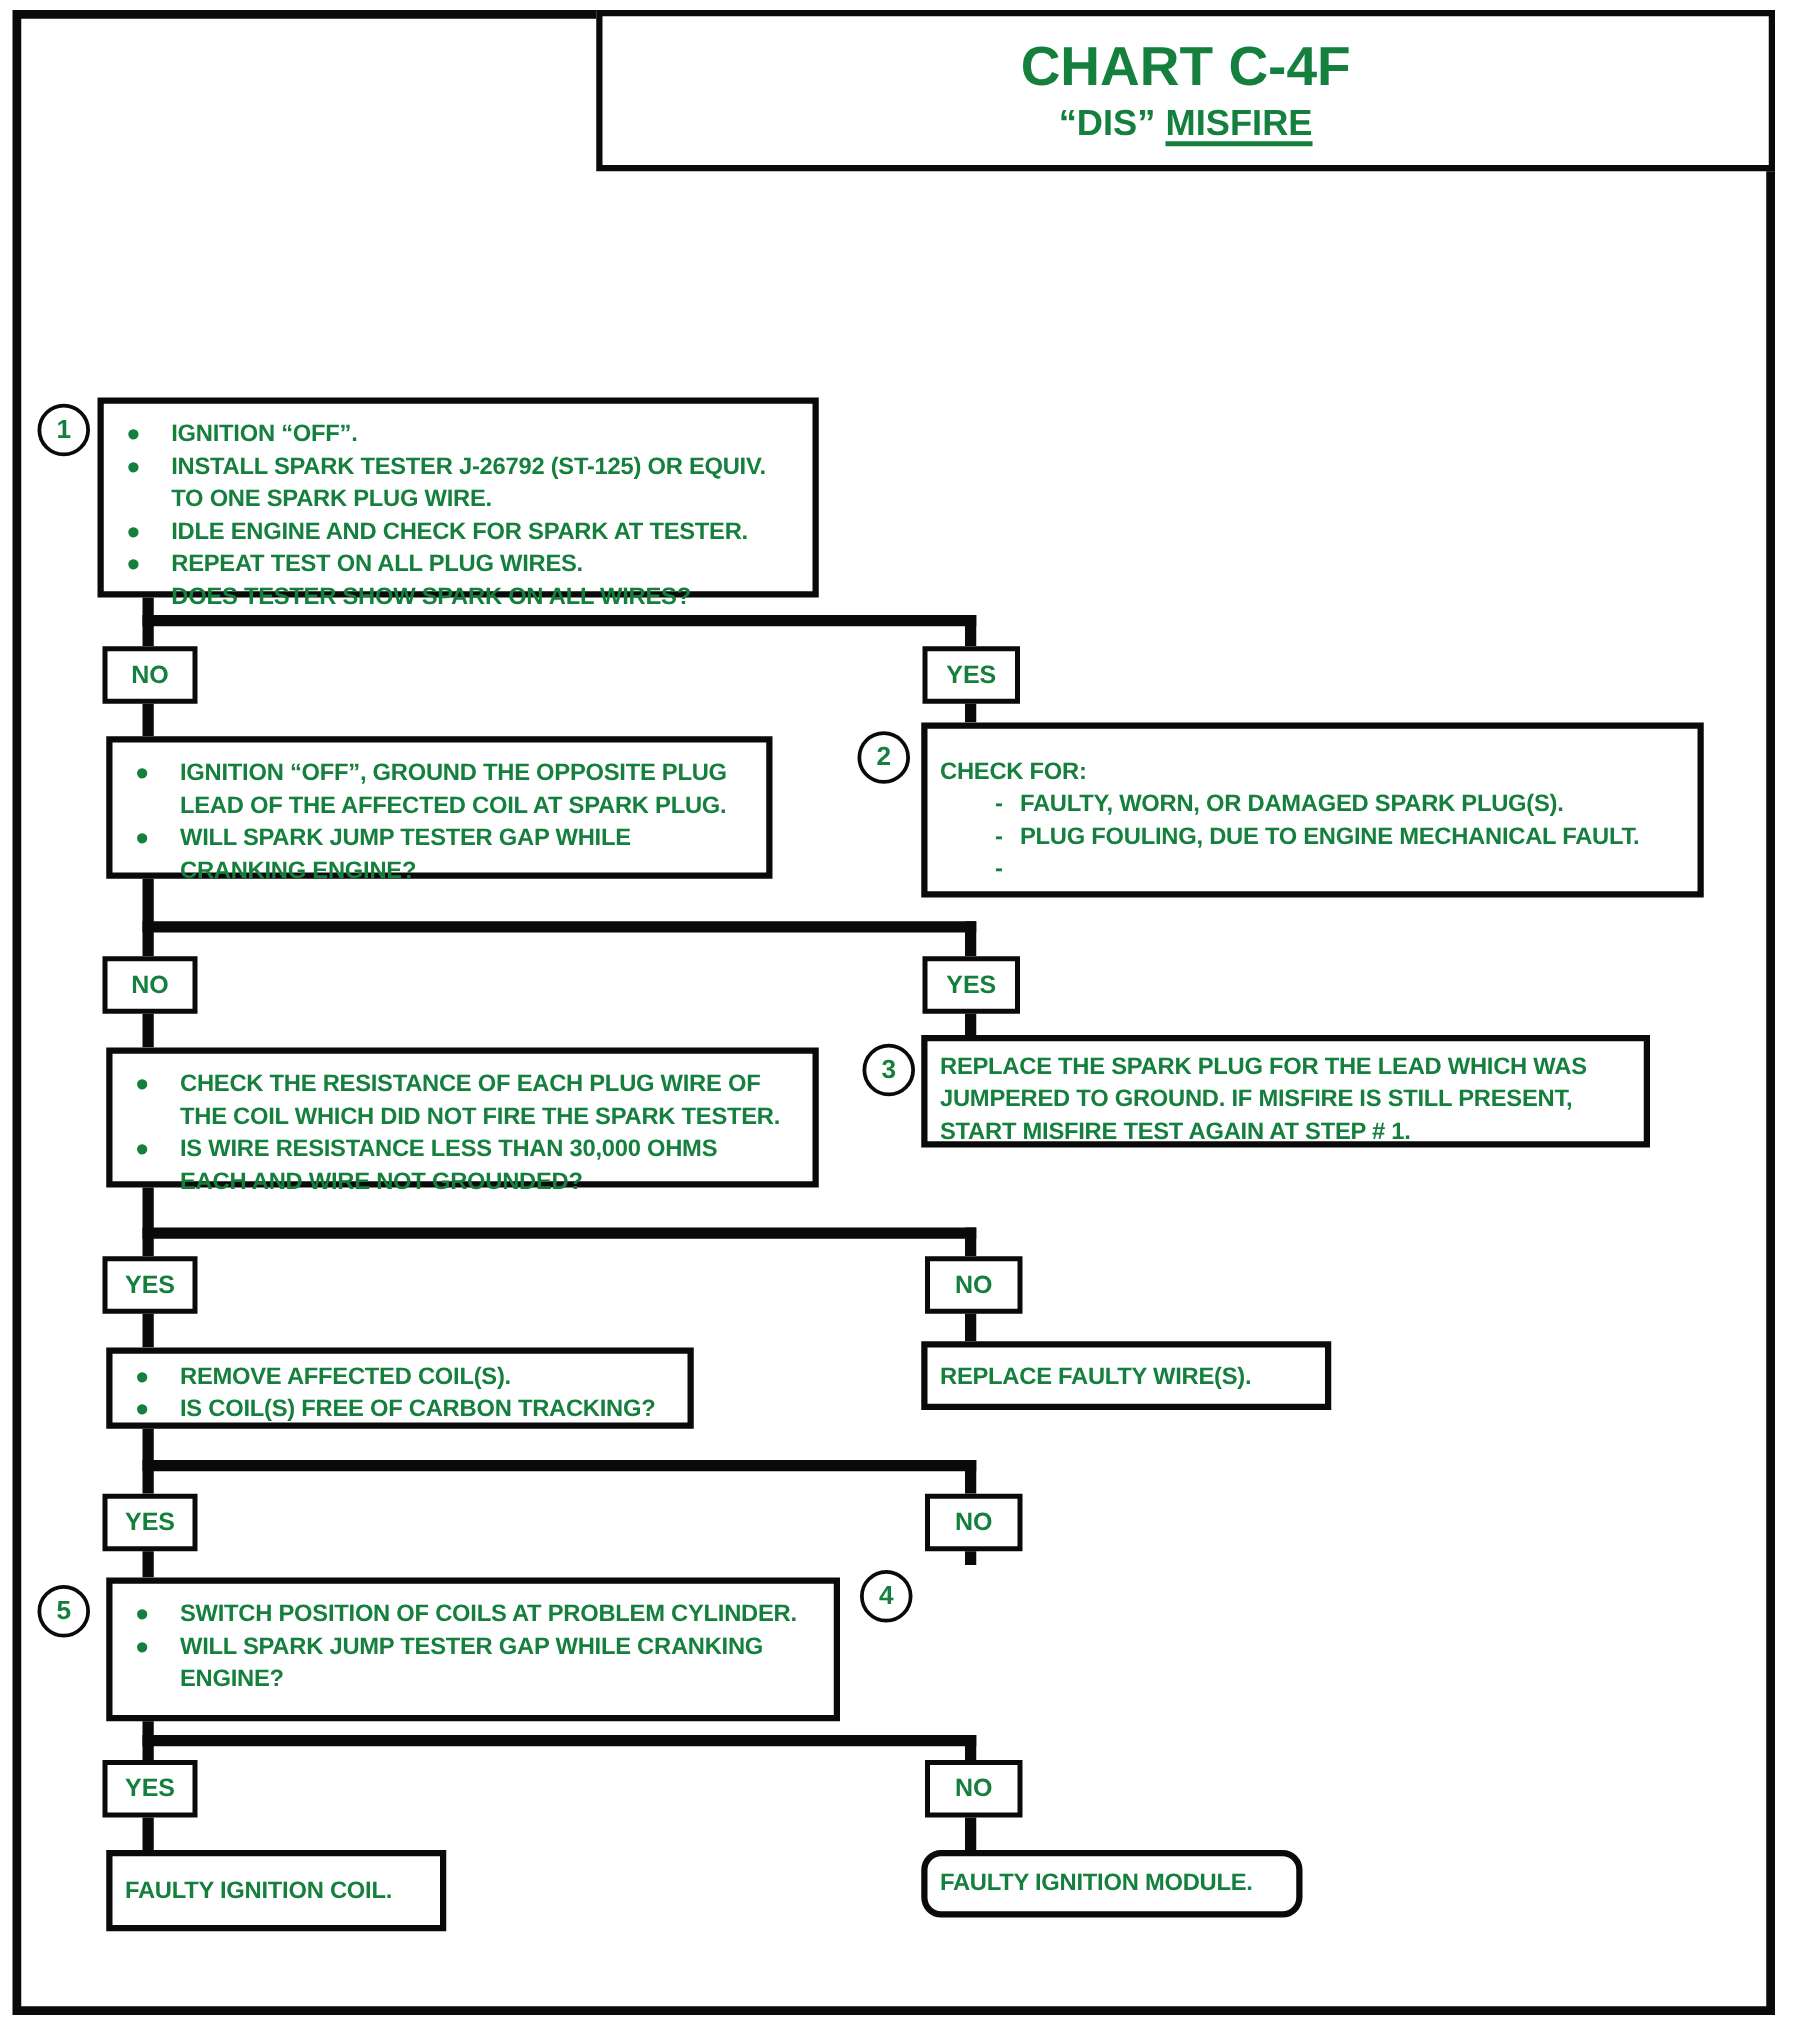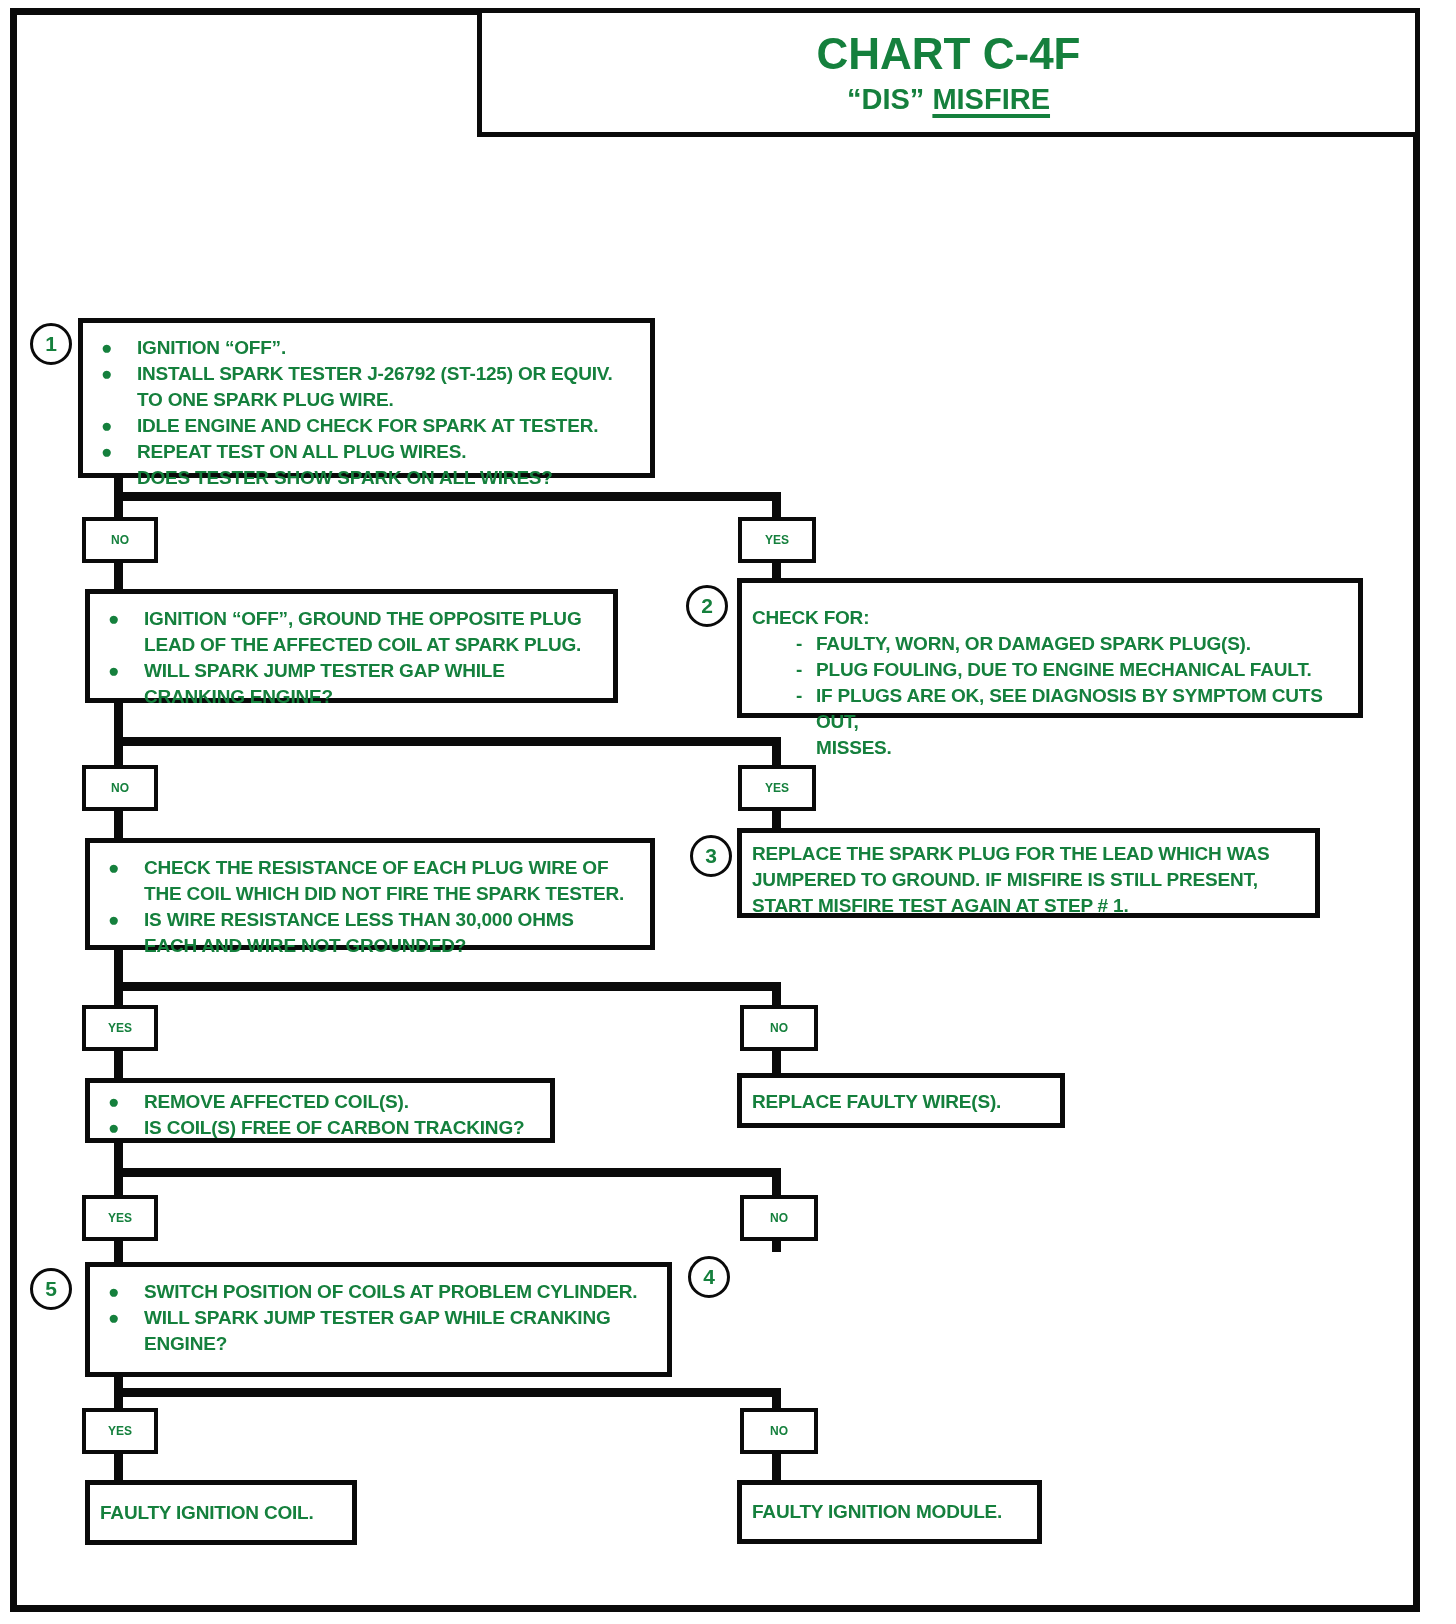--- a/index.html
+++ b/index.html
@@ -35,21 +35,21 @@
   .node .row.dash{padding-left:44px;}
   .node .row.dash .marker{width:20px;padding-left:0;}
   .node .txt{white-space:pre-line;flex:1;}
   .node .hdr{white-space:pre-line;}
   .terminal{
     display:flex;align-items:center;
     padding:8px 10px;
   }
   .label-box{
     border:4px solid #0a0a0a;background:#ffffff;
-    font-size:12px;font-weight:bold;
+    font-size:20px;font-weight:bold;
     display:flex;align-items:center;justify-content:center;
   }
   .circle{
     width:42px;height:42px;border:3px solid #0a0a0a;border-radius:50%;
     background:#ffffff;font-size:21px;font-weight:bold;
     display:flex;align-items:center;justify-content:center;
   }
   .line{background:#0a0a0a;}
 </style>
 </head>
@@ -136,22 +136,20 @@
         <div class="row dash">
           <span class="marker">-</span>
           <span class="txt">FAULTY, WORN, OR DAMAGED SPARK PLUG(S).</span>
         </div>
         <div class="row dash">
           <span class="marker">-</span>
           <span class="txt">PLUG FOULING, DUE TO ENGINE MECHANICAL FAULT.</span>
         </div>
         <div class="row dash">
           <span class="marker">-</span>
-          <span class="txt">IF PLUGS ARE OK, SEE DIAGNOSIS BY SYMPTOM CUTS OUT,
-MISSES.</span>
         </div>
       </div>
   </div>
 
   <div class="abs line" style="left:114px;top:703px;width:9px;height:62px;"></div>
   <div class="abs line" style="left:114px;top:737px;width:667px;height:9px;"></div>
   <div class="abs line" style="left:772px;top:737px;width:9px;height:28px;"></div>
 
   <div class="abs label-box" style="left:82px;top:765px;width:76px;height:46px;">
       <span>NO</span>
@@ -244,17 +242,17 @@
     </div>
   <div class="abs label-box" style="left:740px;top:1408px;width:78px;height:46px;">
       <span>NO</span>
     </div>
   <div class="abs line" style="left:114px;top:1454px;width:9px;height:26px;"></div>
   <div class="abs line" style="left:772px;top:1454px;width:9px;height:26px;"></div>
 
   <div class="abs node terminal" style="left:85px;top:1480px;width:272px;height:65px;">
     <div>FAULTY IGNITION COIL.</div>
   </div>
-  <div class="abs node terminal" style="left:737px;top:1480px;width:305px;height:64px;">
+  <div class="abs node terminal" style="left:737px;top:1480px;width:305px;height:54px;border-radius:16px;">
     <div>FAULTY IGNITION MODULE.</div>
   </div>
 
 </div>
 
 </body></html>

